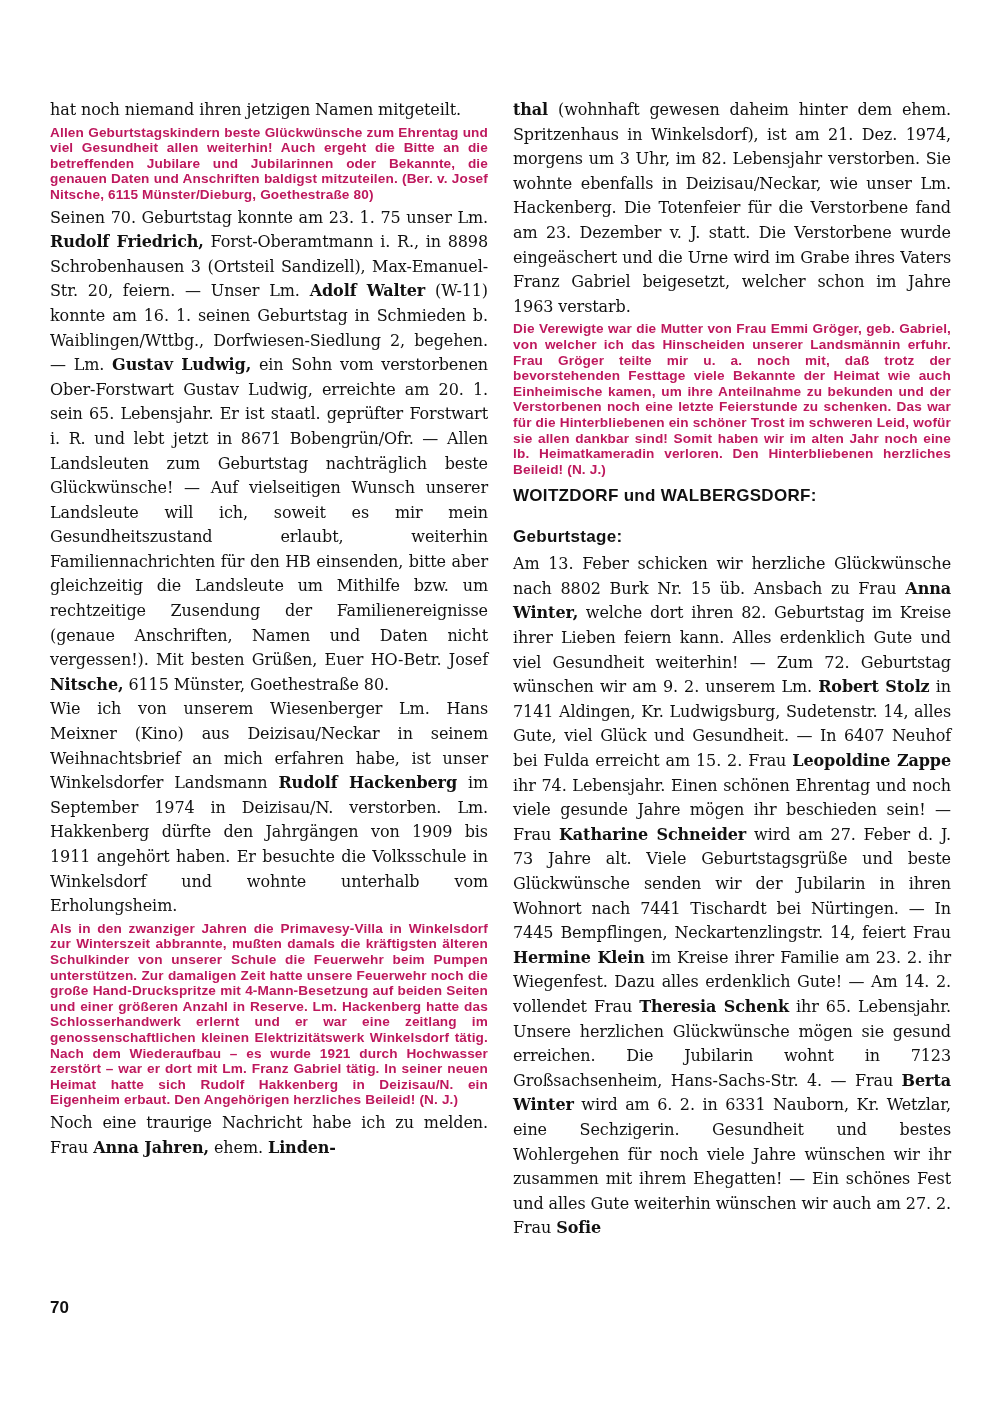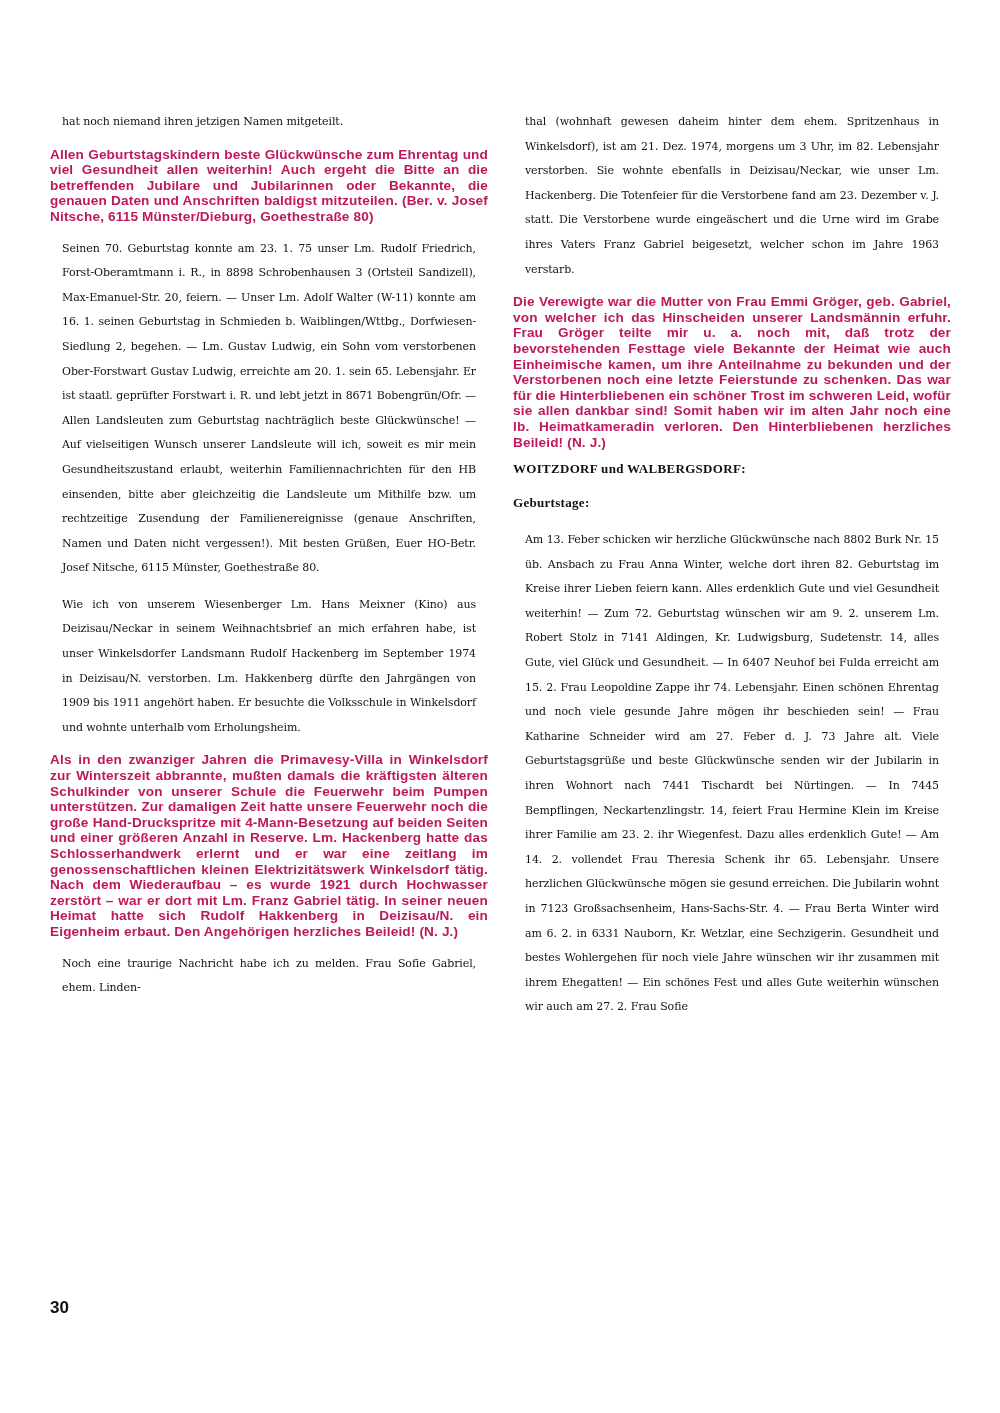--- a/index.html
+++ b/index.html
@@ -1,38 +1,38 @@
 <!DOCTYPE html>
 <html><head>
 <meta charset="utf-8">
 <style>
   html, body { margin:0; padding:0; background:#ffffff; }
   body { width:1000px; height:1413px; position:relative; overflow:hidden; color:#111; }
   .col { position:absolute; top:98px; width:438px; }
   #col-left { left:50px; }
   #col-right { left:513px; }
-  .big { font-family:"DejaVu Serif", serif; font-size:11px; line-height:24.6px; text-align:justify; margin:12px; letter-spacing:-0.1px; }
+  .big { font-family:"DejaVu Serif", serif; font-size:16px; line-height:24.6px; text-align:justify; margin:0; letter-spacing:-0.1px; }
   .small { font-family:"Liberation Sans", sans-serif; font-weight:bold; font-size:13.6px; line-height:15.6px; text-align:justify; margin:2px 0 3px 0; transform-origin:left top; letter-spacing:0.15px; color:#be185d; }
-  .head { font-family:Liberation Serif, serif; font-weight:bold; font-size:13px; line-height:26px; margin:6px 0 2px 0; letter-spacing:0.3px; }
-  b { font-weight:normal; }
+  .head { font-family:Liberation Sans, sans-serif; font-weight:bold; font-size:17px; line-height:26px; margin:6px 0 2px 0; letter-spacing:0.3px; }
+  b { font-weight:bold; }
   #page-number { position:absolute; left:50px; top:1298px; font-family:"Liberation Sans", sans-serif; font-weight:bold; font-size:17px; }
 </style>
 </head>
 <body>
 
 <div class="col" id="col-left">
   <p class="big">hat noch niemand ihren jetzigen Namen mitgeteilt.</p>
   <p class="small">Allen Geburtstagskindern beste Glückwünsche zum Ehrentag und viel Gesundheit allen weiterhin! Auch ergeht die Bitte an die betreffenden Jubilare und Jubilarinnen oder Bekannte, die genauen Daten und Anschriften baldigst mitzuteilen. (Ber. v. Josef Nitsche, 6115 Münster/Dieburg, Goethestraße 80)</p>
   <p class="big"><span>Seinen 70. Geburtstag konnte am 23. 1. 75 unser Lm. </span><b>Rudolf Friedrich,</b><span> Forst-Oberamtmann i. R., in 8898 Schrobenhausen 3 (Ortsteil Sandizell), Max-Emanuel-Str. 20, feiern. — Unser Lm. </span><b>Adolf Walter</b><span> (W-11) konnte am 16. 1. seinen Geburtstag in Schmieden b. Waiblingen/Wttbg., Dorfwiesen-Siedlung 2, begehen. — Lm. </span><b>Gustav Ludwig,</b><span> ein Sohn vom verstorbenen Ober-Forstwart Gustav Ludwig, erreichte am 20. 1. sein 65. Lebensjahr. Er ist staatl. geprüfter Forstwart i. R. und lebt jetzt in 8671 Bobengrün/Ofr. — Allen Landsleuten zum Geburtstag nachträglich beste Glückwünsche! — Auf vielseitigen Wunsch unserer Landsleute will ich, soweit es mir mein Gesundheitszustand erlaubt, weiterhin Familiennachrichten für den HB einsenden, bitte aber gleichzeitig die Landsleute um Mithilfe bzw. um rechtzeitige Zusendung der Familienereignisse (genaue Anschriften, Namen und Daten nicht vergessen!). Mit besten Grüßen, Euer HO-Betr. Josef </span><b>Nitsche,</b><span> 6115 Münster, Goethestraße 80.</span></p>
   <p class="big"><span>Wie ich von unserem Wiesenberger Lm. Hans Meixner (Kino) aus Deizisau/Neckar in seinem Weihnachtsbrief an mich erfahren habe, ist unser Winkelsdorfer Landsmann </span><b>Rudolf Hackenberg</b><span> im September 1974 in Deizisau/N. verstorben. Lm. Hakkenberg dürfte den Jahrgängen von 1909 bis 1911 angehört haben. Er besuchte die Volksschule in Winkelsdorf und wohnte unterhalb vom Erholungsheim.</span></p>
   <p class="small">Als in den zwanziger Jahren die Primavesy-Villa in Winkelsdorf zur Winterszeit abbrannte, mußten damals die kräftigsten älteren Schulkinder von unserer Schule die Feuerwehr beim Pumpen unterstützen. Zur damaligen Zeit hatte unsere Feuerwehr noch die große Hand-Druckspritze mit 4-Mann-Besetzung auf beiden Seiten und einer größeren Anzahl in Reserve. Lm. Hackenberg hatte das Schlosserhandwerk erlernt und er war eine zeitlang im genossenschaftlichen kleinen Elektrizitätswerk Winkelsdorf tätig. Nach dem Wiederaufbau – es wurde 1921 durch Hochwasser zerstört – war er dort mit Lm. Franz Gabriel tätig. In seiner neuen Heimat hatte sich Rudolf Hakkenberg in Deizisau/N. ein Eigenheim erbaut. Den Angehörigen herzliches Beileid! (N. J.)</p>
-  <p class="big"><span>Noch eine traurige Nachricht habe ich zu melden. Frau </span><b>Sofie Gabriel,</b><span> ehem. </span><b>Linden-</b></p>
+  <p class="big"><span>Noch eine traurige Nachricht habe ich zu melden. Frau </span><b>Anna Jahren,</b><span> ehem. </span><b>Linden-</b></p>
 </div>
 
 <div class="col" id="col-right">
   <p class="big"><b>thal</b><span> (wohnhaft gewesen daheim hinter dem ehem. Spritzenhaus in Winkelsdorf), ist am 21. Dez. 1974, morgens um 3 Uhr, im 82. Lebensjahr verstorben. Sie wohnte ebenfalls in Deizisau/Neckar, wie unser Lm. Hackenberg. Die Totenfeier für die Verstorbene fand am 23. Dezember v. J. statt. Die Verstorbene wurde eingeäschert und die Urne wird im Grabe ihres Vaters Franz Gabriel beigesetzt, welcher schon im Jahre 1963 verstarb.</span></p>
   <p class="small">Die Verewigte war die Mutter von Frau Emmi Gröger, geb. Gabriel, von welcher ich das Hinscheiden unserer Landsmännin erfuhr. Frau Gröger teilte mir u. a. noch mit, daß trotz der bevorstehenden Festtage viele Bekannte der Heimat wie auch Einheimische kamen, um ihre Anteilnahme zu bekunden und der Verstorbenen noch eine letzte Feierstunde zu schenken. Das war für die Hinterbliebenen ein schöner Trost im schweren Leid, wofür sie allen dankbar sind! Somit haben wir im alten Jahr noch eine lb. Heimatkameradin verloren. Den Hinterbliebenen herzliches Beileid! (N. J.)</p>
   <h3 class="head">WOITZDORF und WALBERGSDORF:</h3>
-  <h3 class="head" style="margin-top:8px">Geburtstage:</h3>
+  <h3 class="head" style="margin-top:15px">Geburtstage:</h3>
   <p class="big"><span>Am 13. Feber schicken wir herzliche Glückwünsche nach 8802 Burk Nr. 15 üb. Ansbach zu Frau </span><b>Anna Winter,</b><span> welche dort ihren 82. Geburtstag im Kreise ihrer Lieben feiern kann. Alles erdenklich Gute und viel Gesundheit weiterhin! — Zum 72. Geburtstag wünschen wir am 9. 2. unserem Lm. </span><b>Robert Stolz</b><span> in 7141 Aldingen, Kr. Ludwigsburg, Sudetenstr. 14, alles Gute, viel Glück und Gesundheit. — In 6407 Neuhof bei Fulda erreicht am 15. 2. Frau </span><b>Leopoldine Zappe</b><span> ihr 74. Lebensjahr. Einen schönen Ehrentag und noch viele gesunde Jahre mögen ihr beschieden sein! — Frau </span><b>Katharine Schneider</b><span> wird am 27. Feber d. J. 73 Jahre alt. Viele Geburtstagsgrüße und beste Glückwünsche senden wir der Jubilarin in ihren Wohnort nach 7441 Tischardt bei Nürtingen. — In 7445 Bempflingen, Neckartenzlingstr. 14, feiert Frau </span><b>Hermine Klein</b><span> im Kreise ihrer Familie am 23. 2. ihr Wiegenfest. Dazu alles erdenklich Gute! — Am 14. 2. vollendet Frau </span><b>Theresia Schenk</b><span> ihr 65. Lebensjahr. Unsere herzlichen Glückwünsche mögen sie gesund erreichen. Die Jubilarin wohnt in 7123 Großsachsenheim, Hans-Sachs-Str. 4. — Frau </span><b>Berta Winter</b><span> wird am 6. 2. in 6331 Nauborn, Kr. Wetzlar, eine Sechzigerin. Gesundheit und bestes Wohlergehen für noch viele Jahre wünschen wir ihr zusammen mit ihrem Ehegatten! — Ein schönes Fest und alles Gute weiterhin wünschen wir auch am 27. 2. Frau </span><b>Sofie</b></p>
 </div>
 
-<div id="page-number">30</div>
+<div id="page-number">70</div>
 
 </body></html>

